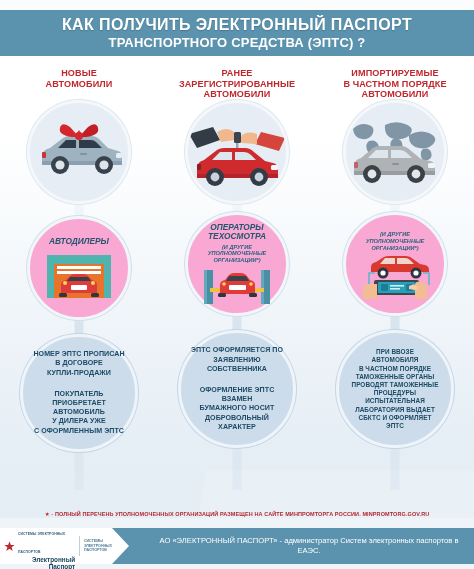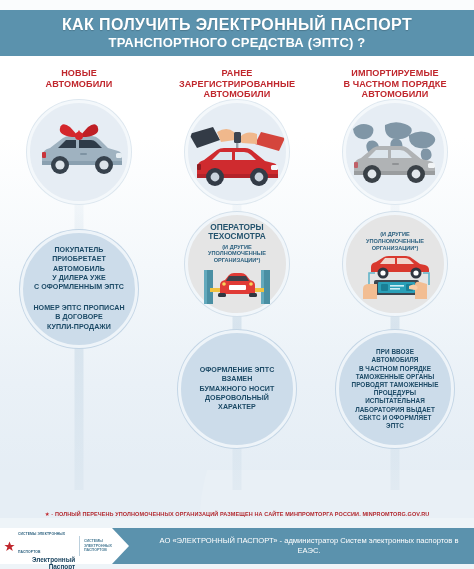--- a/index.html
+++ b/index.html
@@ -34,22 +34,22 @@
 
   
   .spine{position:absolute;top:100px;left:50%;transform:translateX(-50%);
     width:9px;height:330px;background:linear-gradient(180deg,rgba(196,214,228,.0),rgba(196,214,228,.55),rgba(196,214,228,.22));}
 
   
   .circle{position:relative;border-radius:50%;display:flex;flex-direction:column;
     align-items:center;justify-content:center;box-sizing:border-box;}
   .c-photo{width:104px;height:104px;background:#e6edf4;border:3px solid #f4f8fb;
     box-shadow:0 0 0 1px #dde7ef;overflow:hidden;}
-  .c-role{width:104px;height:104px;background:#e5e5e5;border:3px solid #f1f6fa;
-    box-shadow:0 0 0 1px #d2dfea;padding:6px;}
+  .c-role{width:104px;height:104px;background:#f9a8d4;border:3px solid #f1f6fa;
+    box-shadow:0 0 0 1px #d2dfea;padding:6px;font-style:italic;}
   .c-text{width:118px;height:118px;background:#ccdcea;border:3px solid #eef4f9;
     box-shadow:0 0 0 1px #c3d5e5;padding:8px;}
 
   .gap-a{height:8px;} .gap-b{height:12px;} .gap-c{height:14px;}
 
   .role-title{color:#25546e;font-size:8.3px;font-weight:bold;text-transform:uppercase;
     text-align:center;line-height:1.15;}
   .role-sub{color:#2e6280;font-size:5.6px;font-weight:bold;text-transform:uppercase;
     text-align:center;line-height:1.2;margin-top:2px;}
   .role-art{margin-top:4px;}
@@ -135,26 +135,47 @@
             <path d="M49 20 L40 10 Q32 4 30 11 Q28 18 42 20 Z" fill="#d4262c"></path>
             <path d="M49 20 L58 10 Q66 4 68 11 Q70 18 56 20 Z" fill="#bf1f25"></path>
             <path d="M45 19 L49 13 L53 19 Z" fill="#e5363c"></path>
             <circle cx="49" cy="19" r="4" fill="#d4262c"></circle>
           </svg>
         </span>
       </div>
 
       <div class="gap-b"></div>
 
+      <div class="circle c-role">
+        <div class="role-title">АВТОДИЛЕРЫ</div>
+        <div class="role-art">
+          <svg width="68" height="48" viewBox="0 0 68 48">
+            <rect x="2" y="4" width="64" height="9" fill="#4fb3ae"></rect>
+            <rect x="2" y="13" width="7" height="34" fill="#4fb3ae"></rect>
+            <rect x="59" y="13" width="7" height="34" fill="#4fb3ae"></rect>
+            <rect x="9" y="13" width="50" height="34" fill="#e8742c"></rect>
+            <rect x="12" y="15" width="44" height="3" fill="#ffffff"></rect>
+            <rect x="12" y="20" width="44" height="3" fill="#ffffff"></rect>
+
+            <path d="M16 42 L16 34 Q16 30 21 29 L25 25 Q27 23 30 23 L38 23 Q41 23 43 25 L47 29 Q52 30 52 34 L52 42 Z" fill="#df3b38"></path>
+            <path d="M25 26 L43 26 L46 30 L22 30 Z" fill="#3a3f46"></path>
+            <rect x="26" y="34" width="16" height="5" rx="1" fill="#ffffff"></rect>
+            <circle cx="20" cy="32" r="2" fill="#f7d55a"></circle>
+            <circle cx="48" cy="32" r="2" fill="#f7d55a"></circle>
+            <rect x="14" y="42" width="8" height="4" rx="1.5" fill="#2f3640"></rect>
+            <rect x="46" y="42" width="8" height="4" rx="1.5" fill="#2f3640"></rect>
+          </svg>
+        </div>
+      </div>
 
       <div class="gap-c"></div>
 
       <div class="circle c-text">
+        <div class="txt">НОМЕР ЭПТС ПРОПИСАН<br>В ДОГОВОРЕ<br>КУПЛИ-ПРОДАЖИ</div>
         <div class="txt">ПОКУПАТЕЛЬ<br>ПРИОБРЕТАЕТ<br>АВТОМОБИЛЬ<br>У ДИЛЕРА УЖЕ<br>С ОФОРМЛЕННЫМ ЭПТС</div>
-        <div class="txt">НОМЕР ЭПТС ПРОПИСАН<br>В ДОГОВОРЕ<br>КУПЛИ-ПРОДАЖИ</div>
       </div>
     </div>
 
     <div class="col">
       <div class="spine"></div>
 
       <div class="col-title">РАНЕЕ<br>ЗАРЕГИСТРИРОВАННЫЕ<br>АВТОМОБИЛИ</div>
 
       <div class="circle c-photo">
         <span>
@@ -205,20 +226,21 @@
             <circle cx="51" cy="16" r="1.8" fill="#f7d55a"></circle>
             <rect x="18" y="25" width="8" height="4" rx="1.5" fill="#2f3640"></rect>
             <rect x="49" y="25" width="8" height="4" rx="1.5" fill="#2f3640"></rect>
           </svg>
         </div>
       </div>
 
       <div class="gap-c"></div>
 
       <div class="circle c-text">
+        <div class="txt">ЭПТС ОФОРМЛЯЕТСЯ ПО<br>ЗАЯВЛЕНИЮ СОБСТВЕННИКА</div>
         <div class="txt">ОФОРМЛЕНИЕ ЭПТС ВЗАМЕН<br>БУМАЖНОГО НОСИТ<br>ДОБРОВОЛЬНЫЙ ХАРАКТЕР</div>
       </div>
     </div>
 
     <div class="col">
       <div class="spine"></div>
 
       <div class="col-title">ИМПОРТИРУЕМЫЕ<br>В ЧАСТНОМ ПОРЯДКЕ<br>АВТОМОБИЛИ</div>
 
       <div class="circle c-photo">

